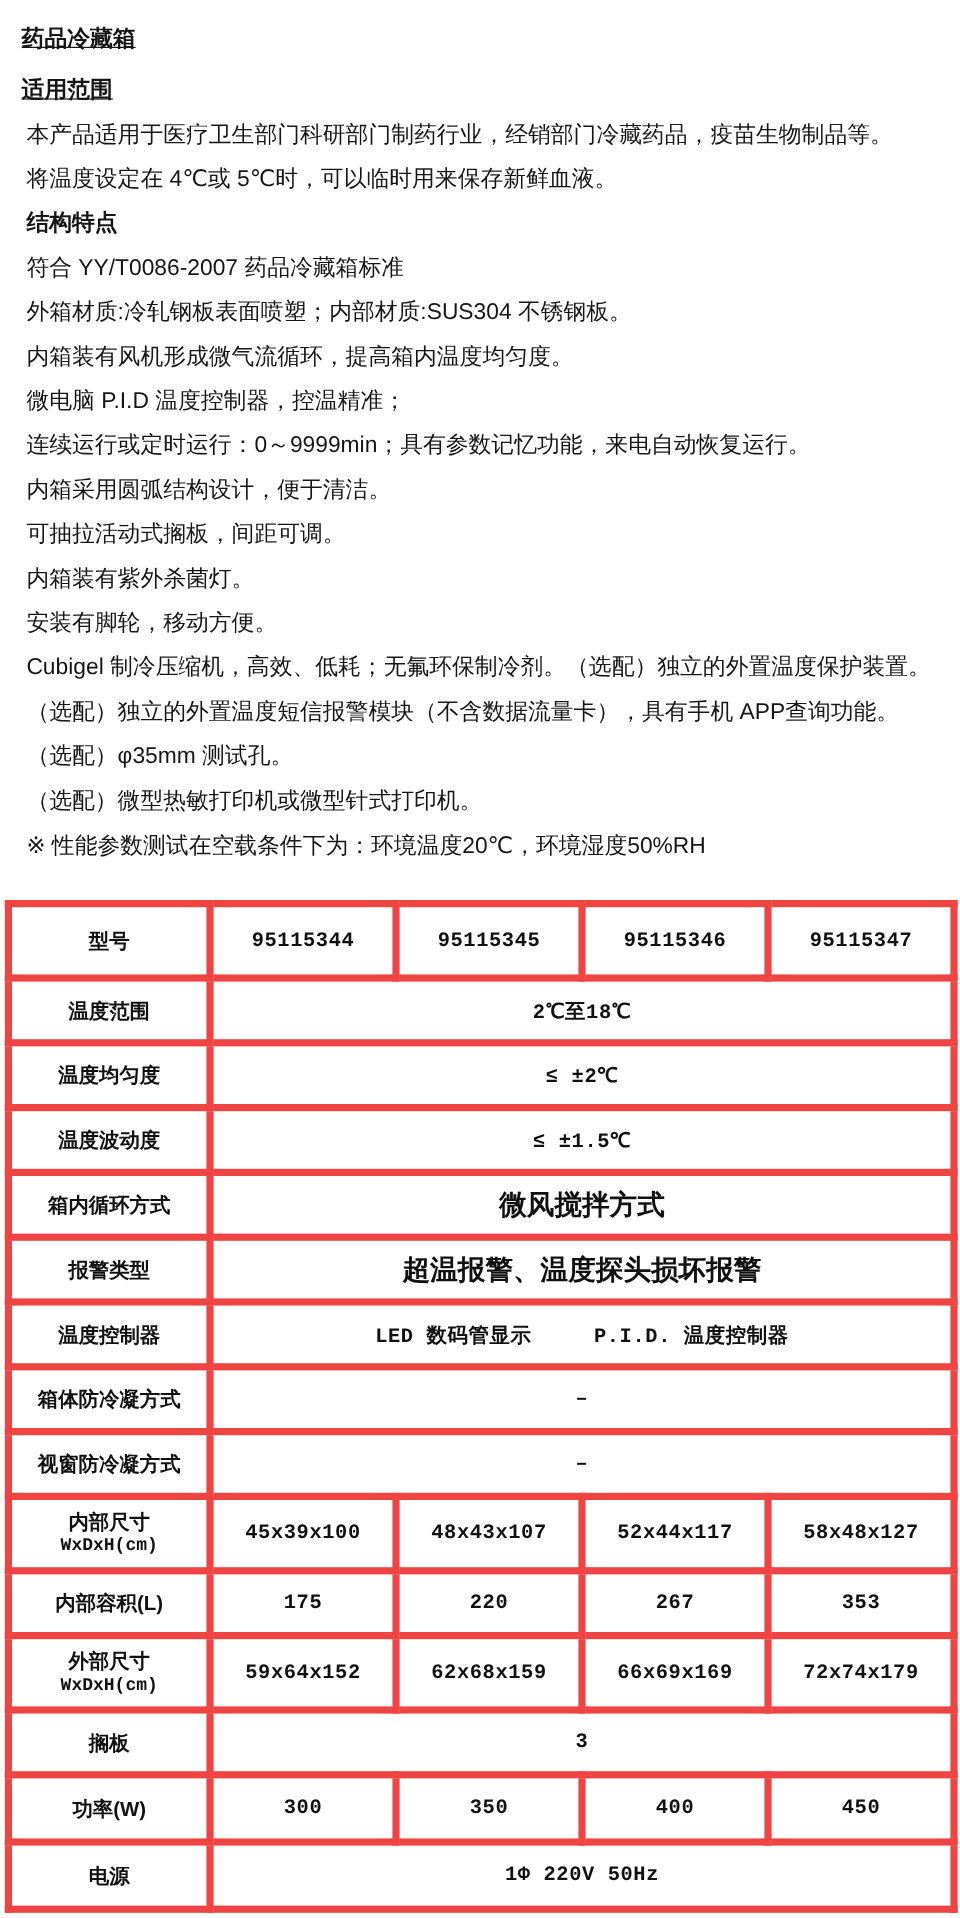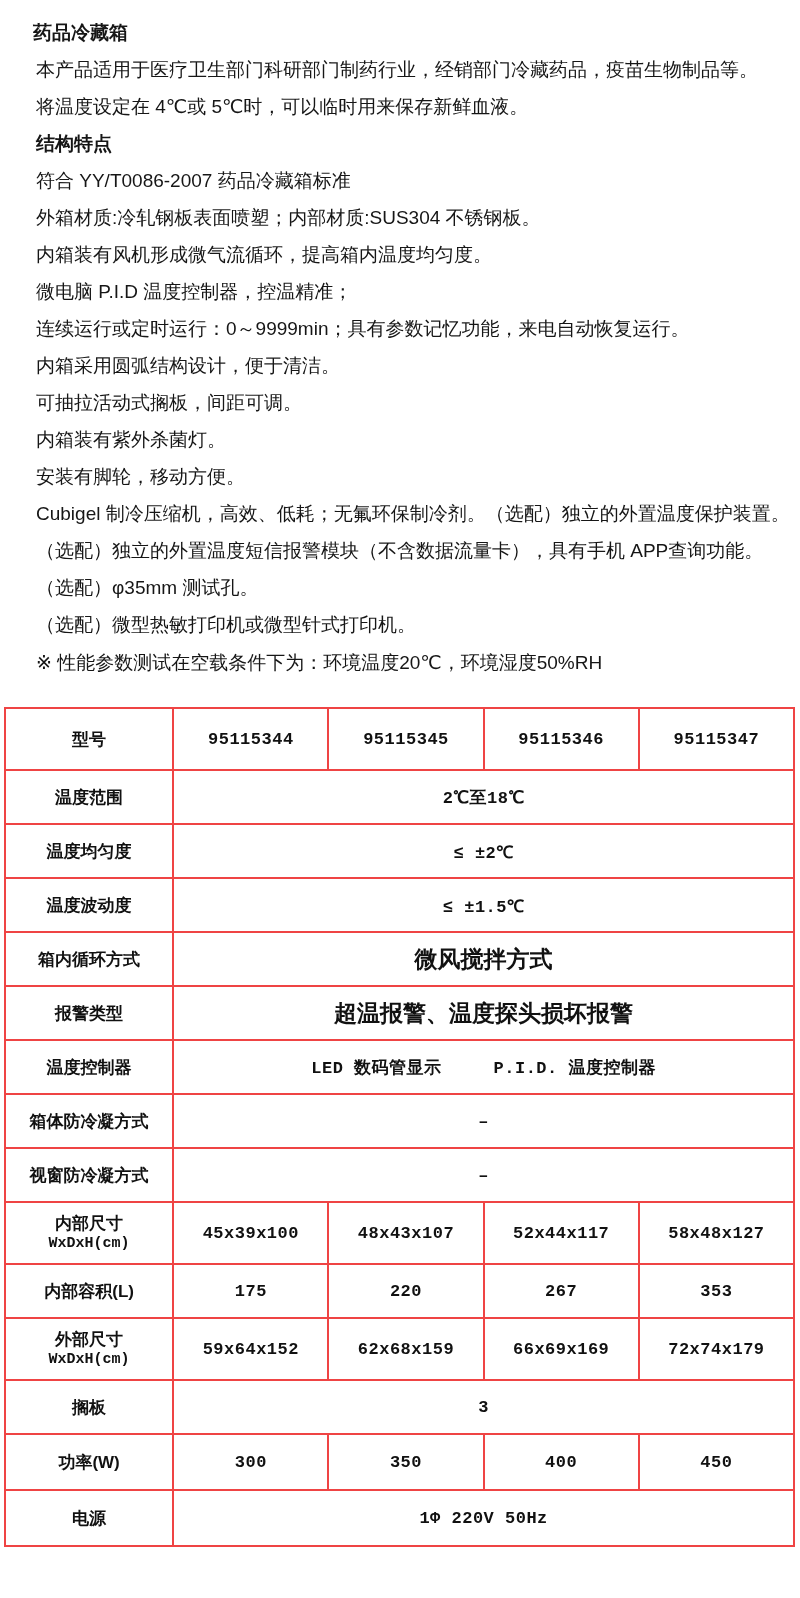--- a/index.html
+++ b/index.html
@@ -3,34 +3,34 @@
 <meta charset="utf-8">
 <style>
   html,body{margin:0;padding:0;}
   body{
     width:800px;height:1598px;background:#ffffff;color:#151515;
     font-family:"Liberation Sans","DejaVu Sans",sans-serif;
     overflow:hidden;
   }
   .doc{padding-top:14px;}
   .line{
-    margin:0;padding-left:36px;font-size:19px;line-height:37px;
+    margin:0;padding-left:22px;font-size:19px;line-height:37px;
     white-space:nowrap;color:#161616;
   }
   .heading{font-weight:bold;}
-  .indent-lg{padding-left:33px;}
+  .indent-lg{padding-left:18px;text-decoration:underline;}
   .scope-gap{margin-top:6px;}
   .note-line{margin-top:1px;}
 
   table.spec{
     border-collapse:collapse;margin:26px 0 0 4px;width:791px;
     table-layout:fixed;
   }
   table.spec td{
-    border:2px solid #ef4444;text-align:center;vertical-align:middle;
+    border:6px solid #ef4444;text-align:center;vertical-align:middle;
     padding:0;
   }
   col.c-label{width:168px;}
   col.c-val{width:155px;}
   .label-cell{
     font-weight:bold;font-size:17px;color:#111;
     font-family:"Liberation Sans","DejaVu Sans",sans-serif;
   }
   .num{
     font-family:"Liberation Mono","DejaVu Sans Mono",monospace;
@@ -48,20 +48,21 @@
   tr.r-head{height:62px;}
   tr.r-std{height:54px;padding-left:43px;}
   tr.r-dim{height:62px;}
   tr.r-power{height:56px;}
 </style>
 </head>
 <body>
 
 <div class="doc">
   <p class="line heading indent-lg">药品冷藏箱</p>
+  <p class="line heading indent-lg scope-gap">适用范围</p>
   <p class="line">本产品适用于医疗卫生部门科研部门制药行业，经销部门冷藏药品，疫苗生物制品等。</p>
   <p class="line">将温度设定在 4℃或 5℃时，可以临时用来保存新鲜血液。</p>
   <p class="line heading">结构特点</p>
   <p class="line">符合 YY/T0086-2007 药品冷藏箱标准</p>
   <p class="line">外箱材质:冷轧钢板表面喷塑；内部材质:SUS304 不锈钢板。</p>
   <p class="line">内箱装有风机形成微气流循环，提高箱内温度均匀度。</p>
   <p class="line">微电脑 P.I.D 温度控制器，控温精准；</p>
   <p class="line">连续运行或定时运行：0～9999min；具有参数记忆功能，来电自动恢复运行。</p>
   <p class="line">内箱采用圆弧结构设计，便于清洁。</p>
   <p class="line">可抽拉活动式搁板，间距可调。</p>

